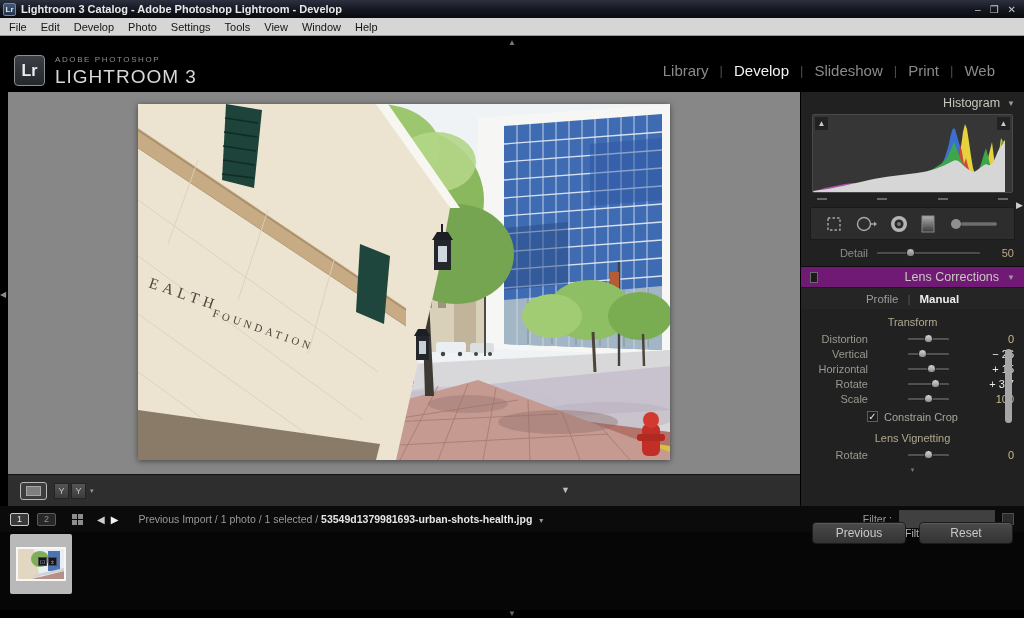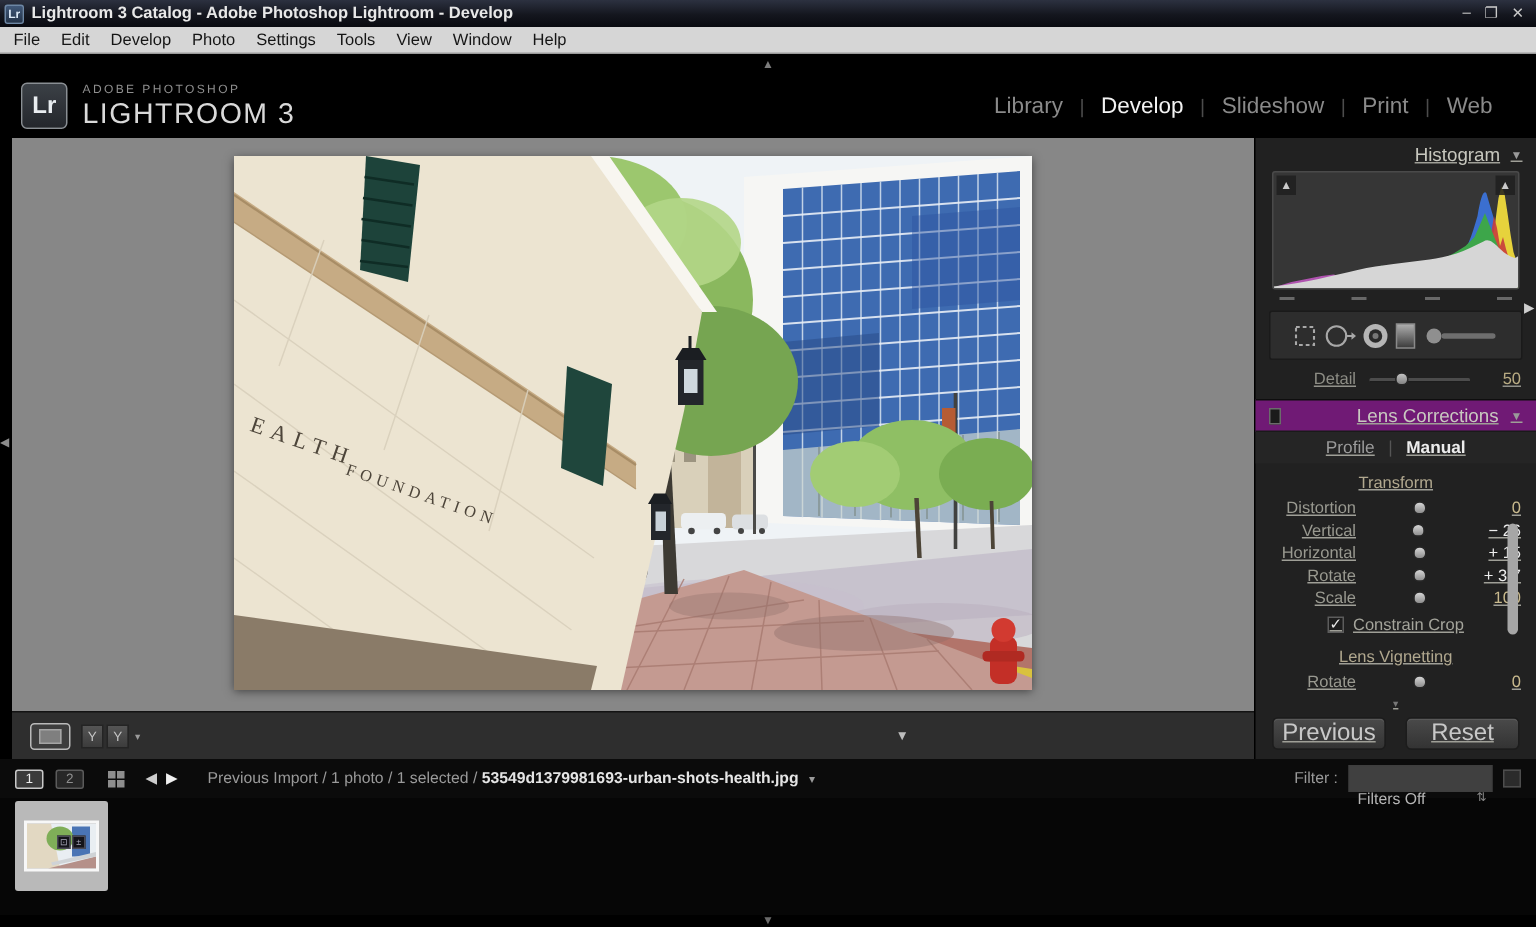--- a/index.html
+++ b/index.html
@@ -61,22 +61,22 @@
   .loupe-btn { width:27px; height:18px; border:1px solid #b9b9b9; border-radius:3px;
     background:#3d3d3d; display:flex; align-items:center; justify-content:center; }
   .loupe-inner { width:15px; height:10px; background:#7f7f7f; border:1px solid #a5a5a5; }
   .yy-group { display:flex; align-items:center; gap:2px; }
   .yy-btn { width:15px; height:16px; background:linear-gradient(#555,#3c3c3c); border:1px solid #242424;
     color:#c4c4c4; font-size:9px; display:flex; align-items:center; justify-content:center; }
   .yy-caret { color:#9b9b9b; font-size:7px; margin-left:2px; }
   .toolbar-caret { position:absolute; right:230px; top:10px; color:#bdbdbd; font-size:9px; }
 
   
-  .right-panel { width:188px; background:#212121; border-left:1px solid #000;
-    font-size:11px; color:#9f9f97; position:relative;text-decoration:underline; }
+  .right-panel { width:224px; background:#212121; border-left:1px solid #000;
+    font-size:11px; color:#9f9f97; position:relative; }
   .hist-header { height:19px; display:flex; justify-content:flex-end; align-items:center;
     gap:7px; padding:3px 9px 0 0; color:#c7c7be; font-size:12.5px; }
   .chev { color:#9a9a9a; font-size:8px; }
   .hist-box { margin:3px 11px 0; height:79px; background:#363636; border:1px solid #4a4a4a;
     border-radius:2px; position:relative; overflow:hidden; }
   .hist-box svg { position:absolute; left:0; bottom:0; }
   .clip-ind { position:absolute; top:2px; width:13px; height:13px; background:rgba(30,30,30,.85);
     display:flex; align-items:center; justify-content:center; color:#cacaca; font-size:8px; }
   .clip-ind.l { left:2px; } .clip-ind.r { right:2px; }
   .hist-ticks { display:flex; justify-content:space-between; padding:5px 16px 0; }
@@ -112,21 +112,21 @@
   .sec-title { text-align:center; color:#b1a88f; margin-top:7px; margin-bottom:3px; }
   .slider-row { height:15px; display:flex; align-items:center; padding:0 10px 0 14px;gap:31px; }
   .check-row { height:17px; margin-top:2px; display:flex; align-items:center; justify-content:center; gap:6px; }
   .checkbox { width:11px; height:11px; background:#1d1d1d; border:1px solid #5c5c5c;
     color:#eaeaea; font-size:10px; line-height:9px; text-align:center; }
   .check-label { color:#a5a59c; }
   .caret-row { height:9px; text-align:center; color:#777; font-size:7px; line-height:9px; margin-top:3px; }
   .panel-buttons { display:flex; gap:13px; padding:4px 11px 0; }
   .pbtn { flex:1; height:22px; border:1px solid #1c1c1c; border-radius:4px;
     background:linear-gradient(#4a4a4a,#333); box-shadow:inset 0 1px 0 rgba(255,255,255,.09);
-    color:#c8c8c8; font-size:16px; display:flex; align-items:center; justify-content:center; }
+    color:#c8c8c8; font-size:12px; display:flex; align-items:center; justify-content:center;margin-top:44px; }
   .scrollbar { position:absolute; right:12px; top:257px; width:7px; height:74px;
     background:#a6a6a6; border-radius:4px; }
   .edge-right-arr { position:absolute; right:1px; top:200px; color:#cfcfcf; font-size:9px; }
 
   
   .fs-bar { height:26px; background:#0b0b0b; display:flex; align-items:center; padding:0 10px; gap:6px;
     font-size:10.5px; color:#9a9a9a; }
   .win-btn { width:19px; height:13px; display:flex; align-items:center; justify-content:center;
     font-size:9px; border-radius:2px; }
   .win-btn.one { border:1px solid #c9c9c9; background:#3a3a3a; color:#ededed; }

